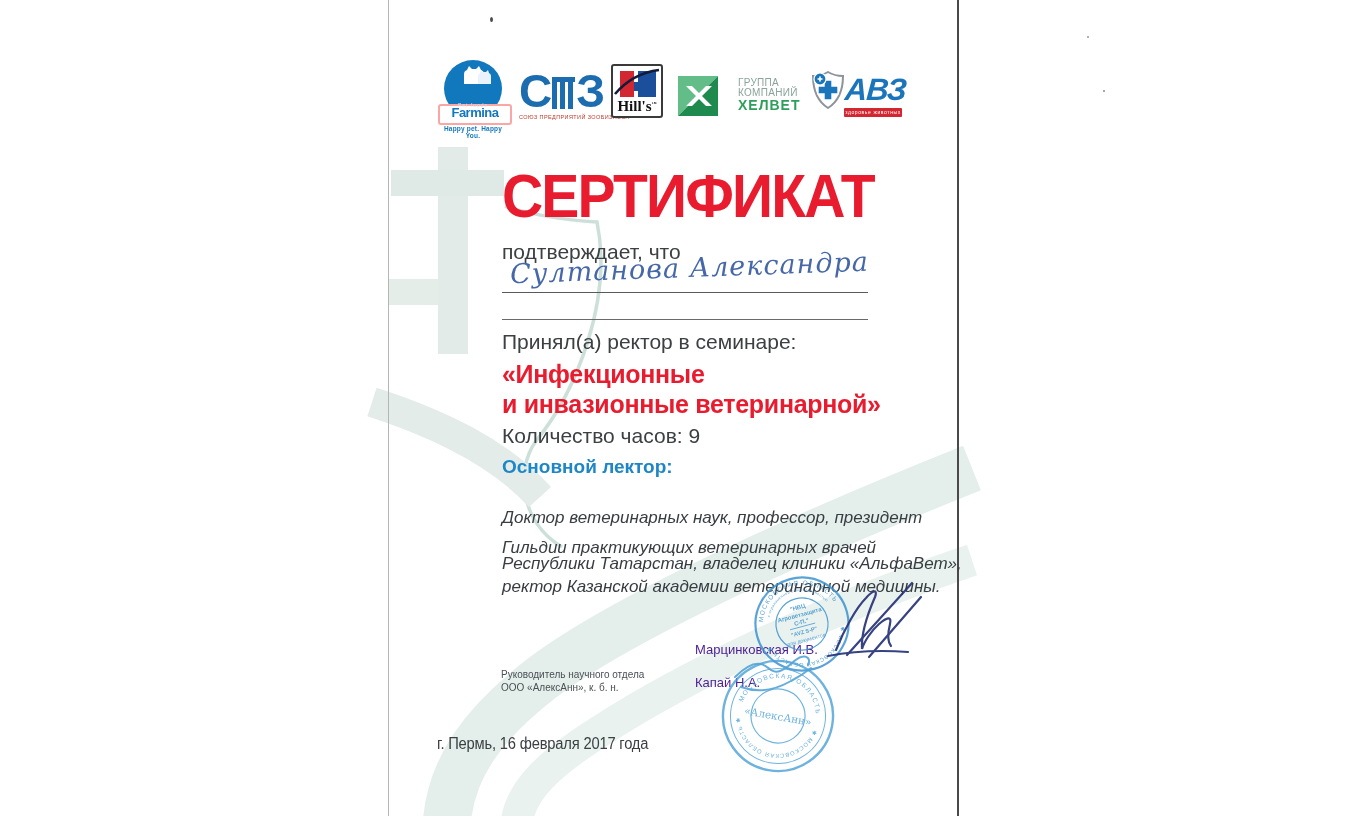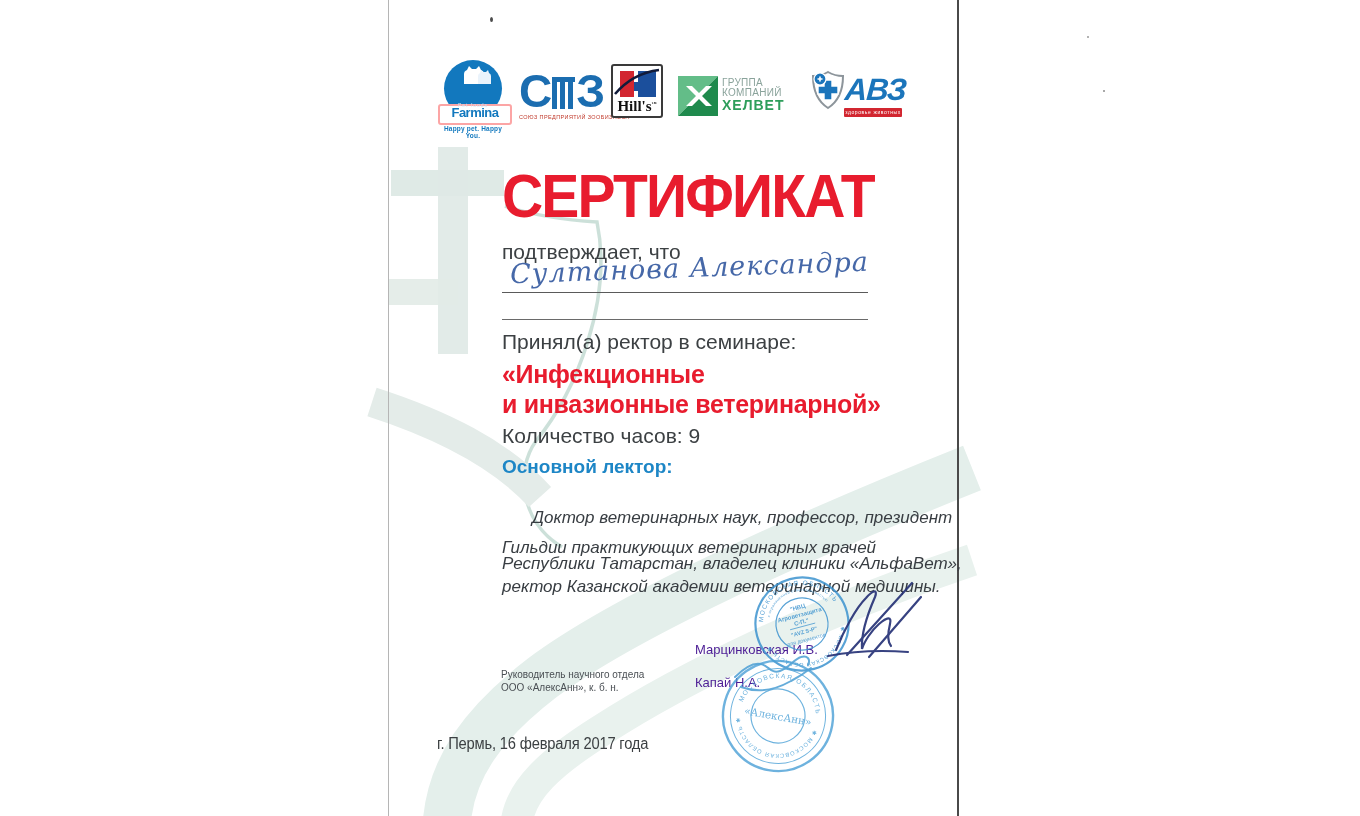--- a/index.html
+++ b/index.html
@@ -26,21 +26,21 @@
             border-top:5px solid #1b6db0;box-sizing:border-box;}
   .spz-tagline{margin-top:4px;font-size:5.5px;color:#c0392b;letter-spacing:0.4px;white-space:nowrap;}
   #logo-hills{left:611px;top:64px;width:54px;}
   .hills-box{position:relative;width:52px;height:54px;background:#fff;border:2px solid #3a3a3a;border-radius:3px;box-sizing:border-box;}
   .h-red{position:absolute;left:7px;top:5px;width:14px;height:26px;background:#d22630;}
   .h-blue1{position:absolute;left:25px;top:5px;width:18px;height:26px;background:#1b4f9c;}
   .h-blue2{position:absolute;left:21px;top:16px;width:4px;height:9px;background:#1b4f9c;}
   .hills-text{position:absolute;left:0;right:0;top:32px;text-align:center;
               font-family:"Liberation Serif",serif;font-weight:bold;font-size:15px;color:#111;}
   .hills-tm{font-size:5px;vertical-align:super;}
-  #logo-helvet{left:678px;top:76px;width:130px;display:flex;gap:4px;}
+  #logo-helvet{left:678px;top:76px;width:130px;display:flex;gap:20px;}
   .hv-square{width:40px;height:40px;}
   .hv-text{line-height:10px;padding-top:2px;}
   .hv-grey{font-size:10px;color:#8aa39b;letter-spacing:0.3px;}
   .hv-green{font-size:14px;font-weight:bold;color:#2e9e5b;letter-spacing:1px;line-height:15px;}
   #logo-avz{left:811px;top:70px;width:100px;}
   .avz-row{display:flex;align-items:center;}
   .avz-letters{font-size:31px;font-weight:bold;font-style:italic;color:#1b75bb;letter-spacing:-1px;
                transform:skewX(-4deg);line-height:30px;}
   .avz-bar{margin-left:33px;margin-top:-2px;width:58px;height:9px;background:#d22630;border-radius:1px;
            text-align:center;font-size:5px;color:#ffffff;line-height:9px;letter-spacing:0.6px;white-space:nowrap;}
@@ -53,21 +53,21 @@
              color:#4668a8;transform:rotate(-2deg);letter-spacing:1px;white-space:nowrap;}
   .writeline{position:absolute;left:502px;width:366px;height:1px;background:#5a5a5a;}
   #line1{top:292px;} #line2{top:319px;background:#6a6a6a;}
   #participation{left:502px;top:330px;font-size:21px;color:#3c4043;}
   .seminar{left:502px;font-size:25px;font-weight:bold;color:#e81c2e;letter-spacing:-0.3px;white-space:nowrap;}
   #seminar1{top:360px;} #seminar2{top:390px;}
   #hours{left:502px;top:424px;font-size:21px;color:#3c4043;}
   .lect{left:502px;font-size:19px;font-weight:bold;color:#1d86c6;white-space:nowrap;}
   #lect-head{top:456px;} #lect-name{top:483px;}
   .cred{left:502px;font-size:17px;font-style:italic;color:#383d42;white-space:nowrap;}
-  #cred0{top:508px;margin-left:30px;} #cred1{top:538px;} #cred2{top:554px;} #cred3{top:577px;}
+  #cred0{top:508px;} #cred1{top:538px;} #cred2{top:554px;} #cred3{top:577px;}
   .role{left:501px;font-size:10px;color:#4a4f54;line-height:13px;white-space:nowrap;}
   #role1{top:625px;} #role2{top:668px;}
   .signer{left:695px;font-size:13px;color:#4c1d95;white-space:nowrap;}
   #signer1{top:642px;} #signer2{top:675px;}
   #date-line{left:437px;top:735px;font-size:16px;color:#3c4043;letter-spacing:-0.2px;
              transform:scaleX(0.92);transform-origin:left top;white-space:nowrap;}
 </style>
 </head>
 <body>
 

